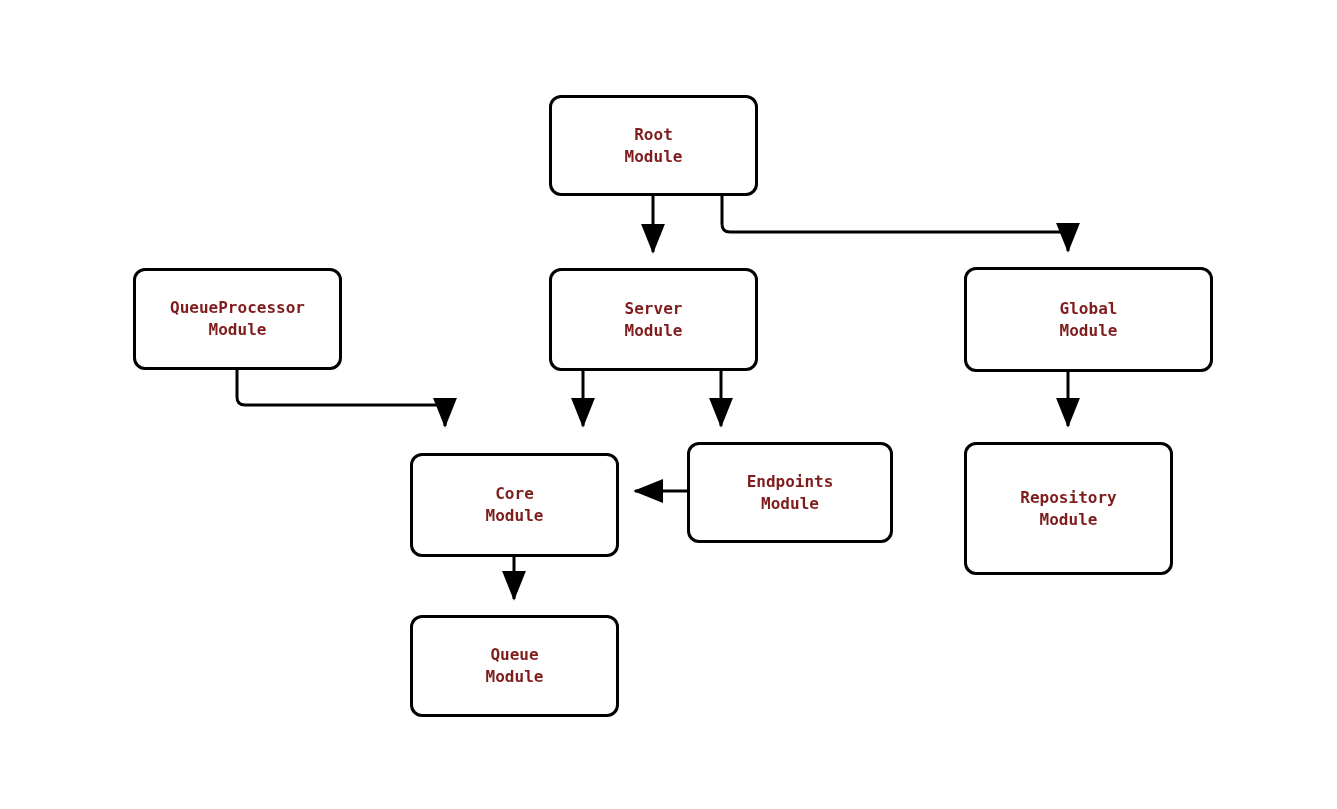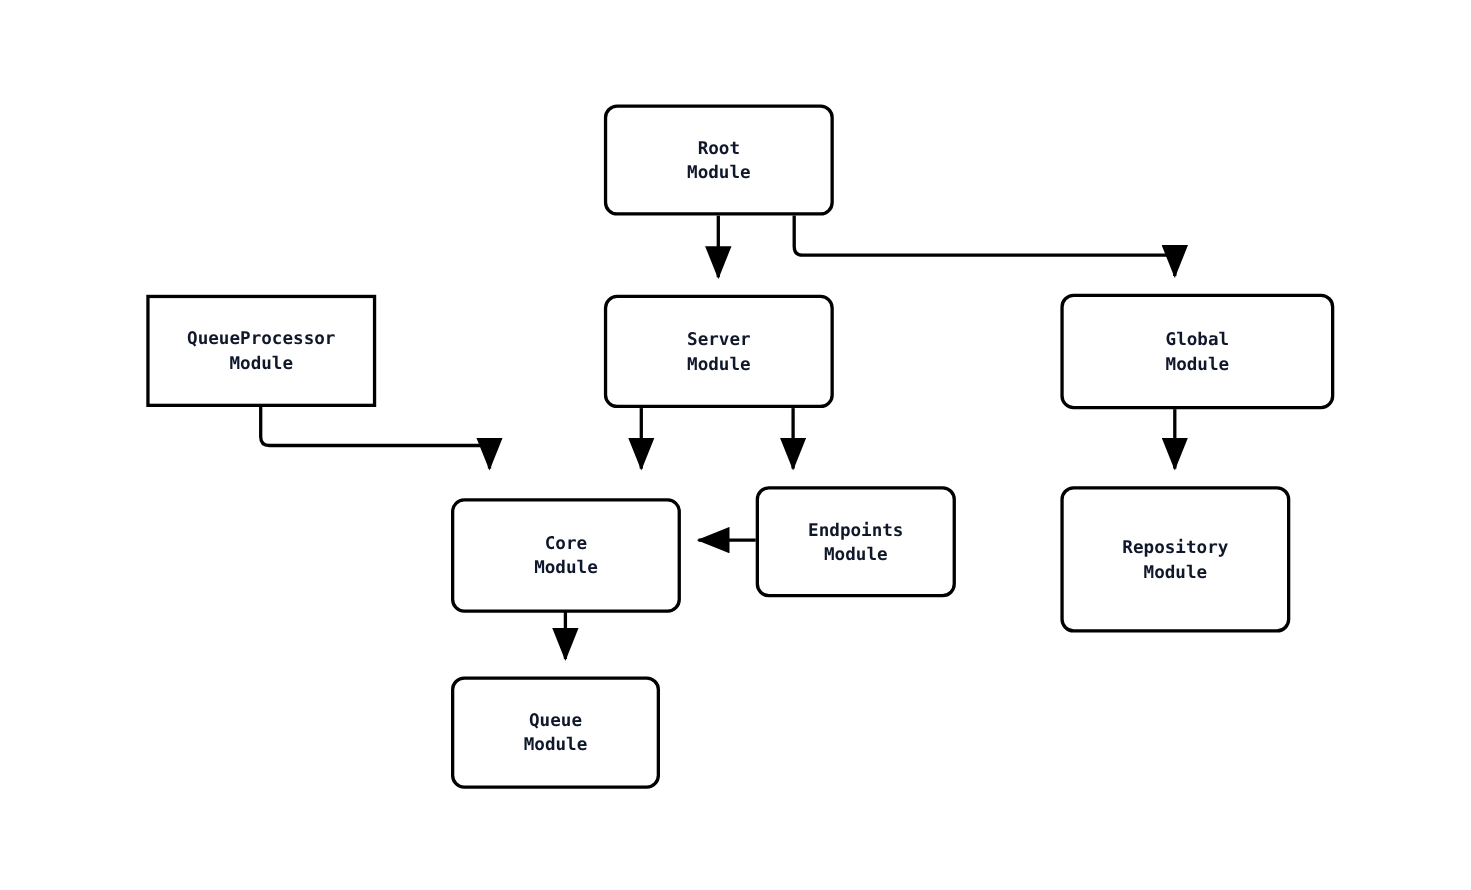--- a/index.html
+++ b/index.html
@@ -38,21 +38,21 @@
     flex-direction: column;
     align-items: center;
     justify-content: center;
     z-index: 2;
   }
   .node-line {
     font-family: "DejaVu Sans Mono", "Liberation Mono", monospace;
     font-size: 16px;
     font-weight: bold;
     line-height: 22px;
-    color: #0f172a;
+    color: #7f1d1d;
     white-space: pre;
     letter-spacing: 0px;
     text-align: center;
   }
 </style>
 </head>
 <body>
 
 <div id="diagram-canvas">
 
@@ -72,43 +72,43 @@
         <path d="M 1068 372 L 1068 426" marker-end="url(#arrowhead)"></path>
         <path d="M 514 542 L 514 599" marker-end="url(#arrowhead)"></path>
       </g>
   </svg>
 
   <div id="node-layer">
       <div class="node" style="left: 549px; top: 95px; width: 209px; height: 101px; border-radius: 12px; border-width: 3px; border-color: rgb(0, 0, 0); background: rgb(255, 255, 255);">
         <div class="node-line">Root</div>
         <div class="node-line">Module</div>
       </div>
-      <div class="node" style="left: 133px; top: 268px; width: 209px; height: 102px; border-radius: 0; border-width: 3px; border-color: rgb(0, 0, 0); background: rgb(255, 255, 255);">
+      <div class="node" style="left: 133px; top: 268px; width: 209px; height: 102px; border-radius: 12px; border-width: 3px; border-color: rgb(0, 0, 0); background: rgb(255, 255, 255);">
         <div class="node-line">QueueProcessor</div>
         <div class="node-line">Module</div>
       </div>
       <div class="node" style="left: 549px; top: 268px; width: 209px; height: 103px; border-radius: 12px; border-width: 3px; border-color: rgb(0, 0, 0); background: rgb(255, 255, 255);">
         <div class="node-line">Server</div>
         <div class="node-line">Module</div>
       </div>
       <div class="node" style="left: 964px; top: 267px; width: 249px; height: 105px; border-radius: 12px; border-width: 3px; border-color: rgb(0, 0, 0); background: rgb(255, 255, 255);">
         <div class="node-line">Global</div>
         <div class="node-line">Module</div>
       </div>
       <div class="node" style="left: 410px; top: 442px; width: 209px; height: 104px; border-radius: 12px; border-width: 3px; border-color: rgb(0, 0, 0); background: rgb(255, 255, 255); margin-top: 11px;">
         <div class="node-line">Core</div>
         <div class="node-line">Module</div>
       </div>
-      <div class="node" style="left: 687px; top: 442px; width: 182px; height: 101px; border-radius: 12px; border-width: 3px; border-color: rgb(0, 0, 0); background: rgb(255, 255, 255);">
+      <div class="node" style="left: 687px; top: 442px; width: 206px; height: 101px; border-radius: 12px; border-width: 3px; border-color: rgb(0, 0, 0); background: rgb(255, 255, 255);">
         <div class="node-line">Endpoints</div>
         <div class="node-line">Module</div>
       </div>
       <div class="node" style="left: 964px; top: 442px; width: 209px; height: 133px; border-radius: 12px; border-width: 3px; border-color: rgb(0, 0, 0); background: rgb(255, 255, 255);">
         <div class="node-line">Repository</div>
         <div class="node-line">Module</div>
       </div>
-      <div class="node" style="left: 410px; top: 615px; width: 190px; height: 102px; border-radius: 12px; border-width: 3px; border-color: rgb(0, 0, 0); background: rgb(255, 255, 255);">
+      <div class="node" style="left: 410px; top: 615px; width: 209px; height: 102px; border-radius: 12px; border-width: 3px; border-color: rgb(0, 0, 0); background: rgb(255, 255, 255);">
         <div class="node-line">Queue</div>
         <div class="node-line">Module</div>
       </div>
     </div>
 
 </div>
 
 </body></html>

